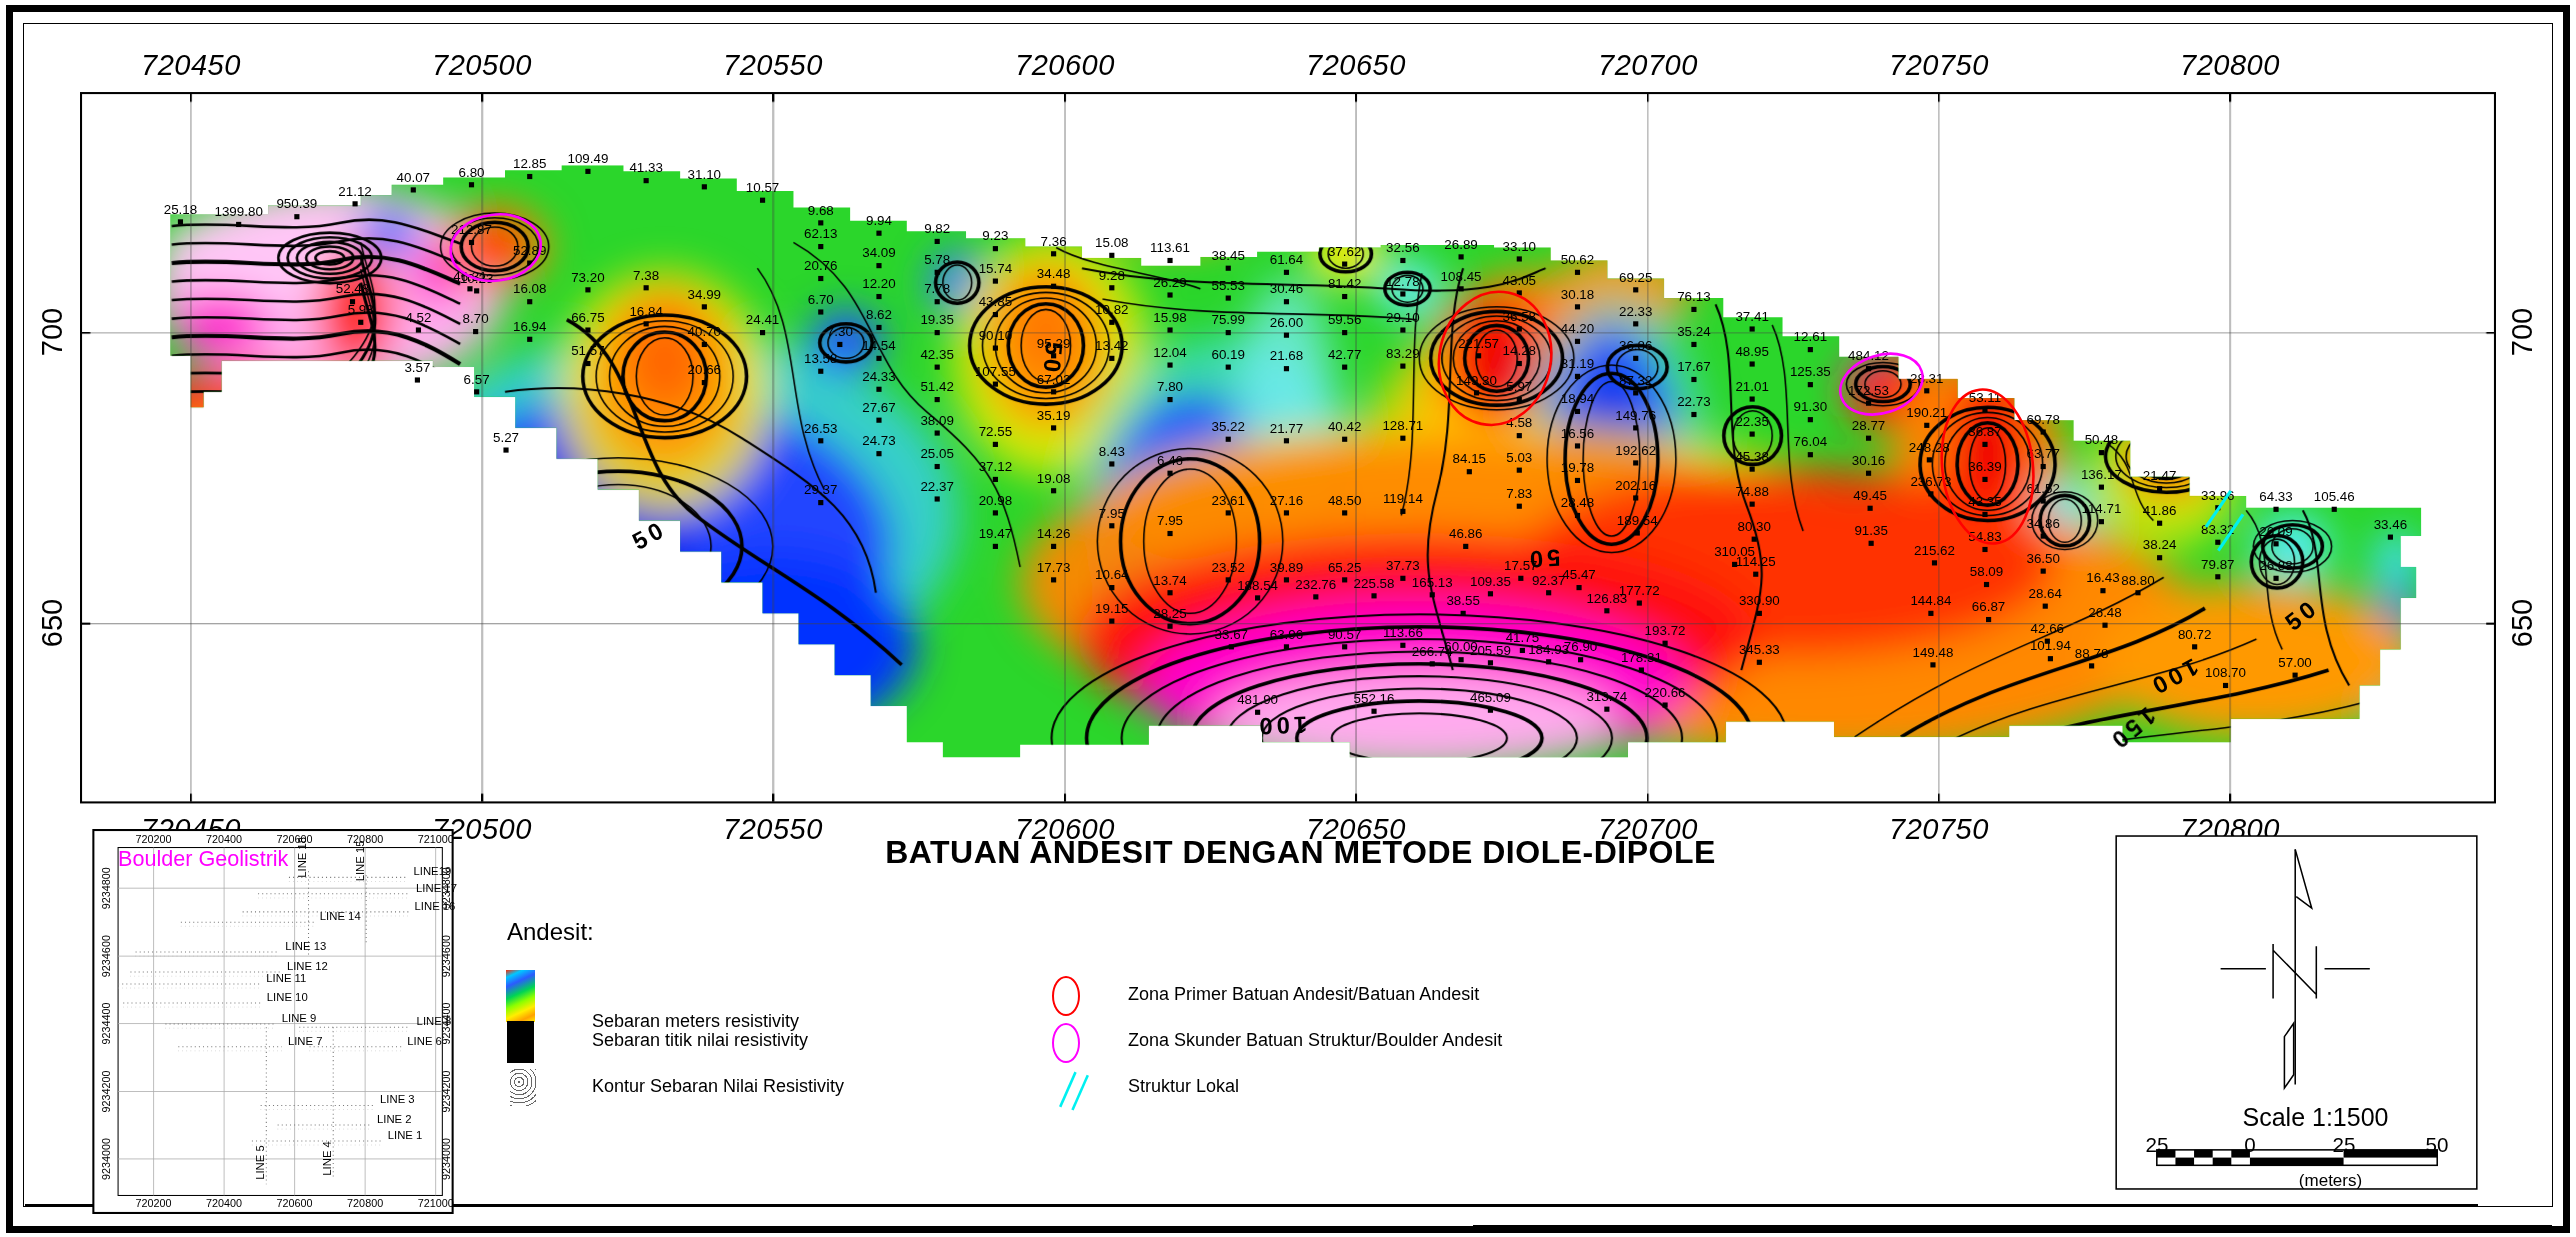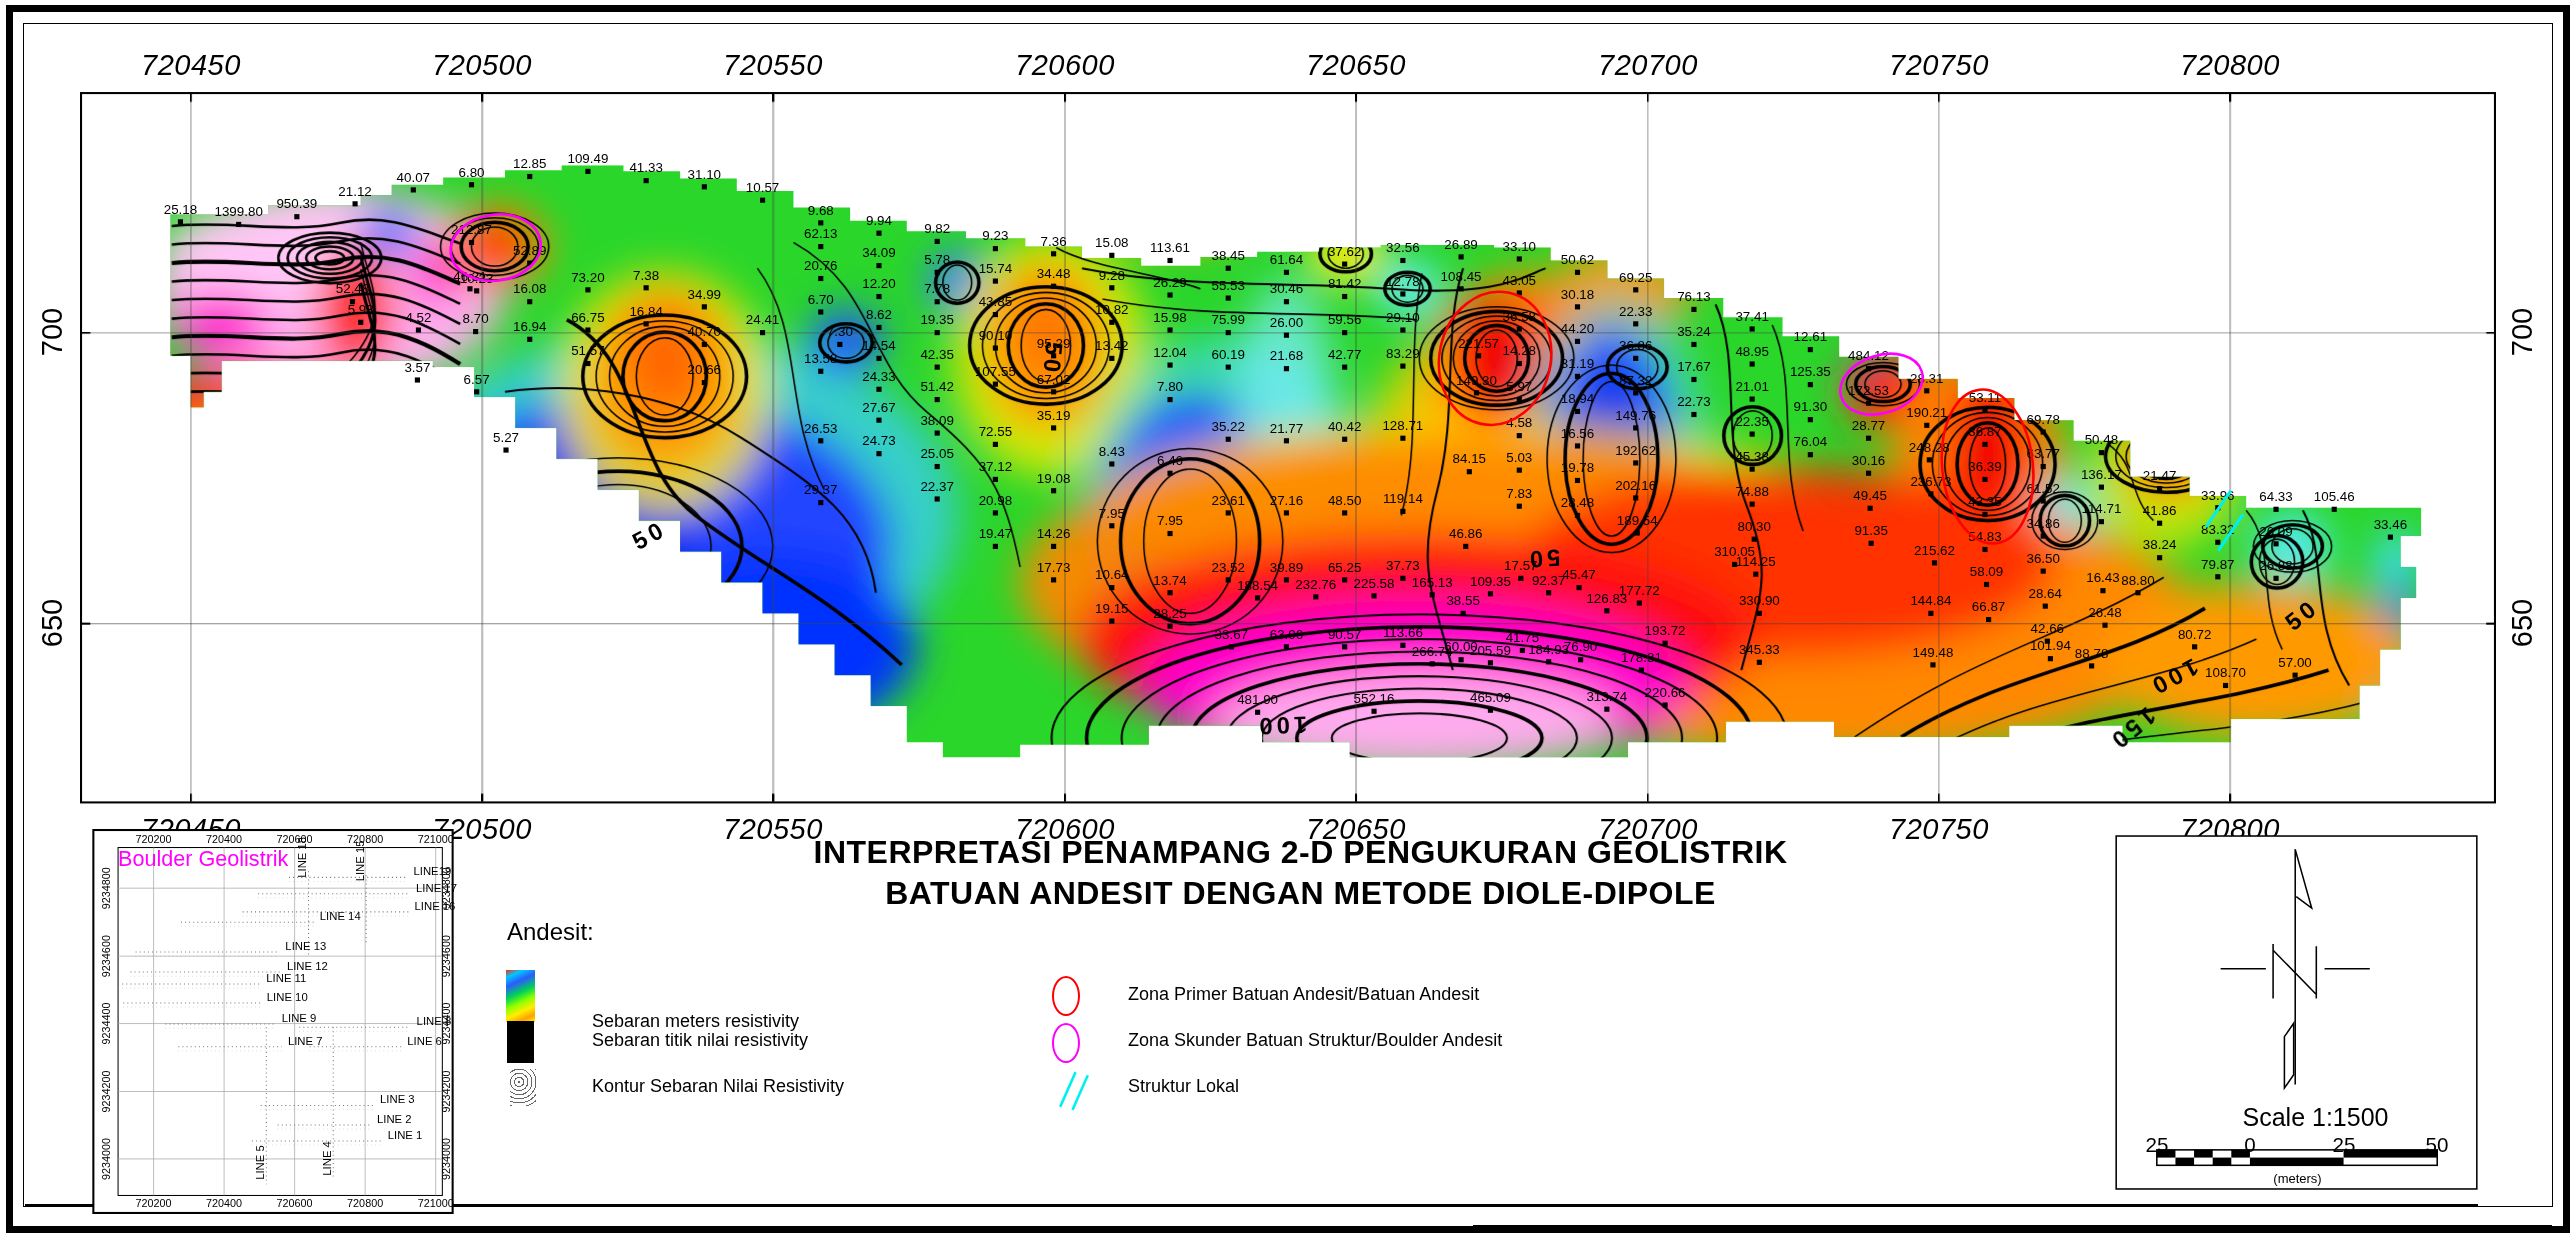--- a/index.html
+++ b/index.html
@@ -19,21 +19,21 @@
   .leg-sym{position:absolute;}
   .sw-rainbow{width:29px;height:52px;background:linear-gradient(155deg,#ff2a00 0%,#00c8ff 12%,#2b5bff 26%,#00d455 45%,#8cff00 60%,#ffee00 75%,#ffa200 88%,#ffee00 100%);}
   .sw-black{width:27px;height:42px;background:#000;}
   .sw-contour{width:26px;height:37px;background:
      repeating-radial-gradient(circle at 35% 35%,#666 0 1px,#fdfdfd 1px 4.1px);}
   .ellipse{border-radius:50%;background:transparent;}
   .el-red{width:24px;height:36px;border:2.1px solid #ff0000;}
   .el-mag{width:24px;height:36px;border:2.1px solid #ff00ff;}
   #lintasan-title{position:absolute;left:118px;top:846px;font-size:21.6px;color:#ff00ff;}
   #scale-title{position:absolute;left:2117px;top:1103px;width:397px;text-align:center;font-size:25px;}
-  #meters-label{position:absolute;left:2117px;top:1171px;width:361px;text-align:center;font-size:13px;}
+  #meters-label{position:absolute;left:2117px;top:1171px;width:361px;text-align:center;font-size:17px;padding-left:33px;}
   .sb-num{position:absolute;transform:translateX(-50%);font-size:20.6px;top:1133px;}
 </style>
 </head>
 <body>
 
 <div id="sheet">
   <div class="oframe"></div>
   <div class="iframe"></div>
   <div class="bandline"></div>
   <div class="fatline"></div>
@@ -812,21 +812,20 @@
       <div class="tick-x" style="left:2230px;top:813px">720800</div>
     </div>
   <div id="yticks">
       <div class="tick-y" style="left:52px;top:332px">700</div>
       <div class="tick-y" style="left:2522px;top:332px">700</div>
       <div class="tick-y" style="left:52px;top:623px">650</div>
       <div class="tick-y" style="left:2522px;top:623px">650</div>
     </div>
 
   <div id="title-block">
-    <div class="title-line">INTERPRETASI PENAMPANG 2-D PENGUKURAN GEOLISTRIK</div>
     <div class="title-line">BATUAN ANDESIT DENGAN METODE DIOLE-DIPOLE</div>
   </div>
 
   <div id="legend-label">Andesit:</div>
 
   <div class="leg-sym sw-rainbow" style="left:506px;top:970px"></div>
   <div class="leg-item" style="left:592px;top:1011px">Sebaran meters resistivity</div>
 
   <div class="leg-sym sw-black" style="left:507px;top:1021px"></div>
   <div class="leg-item" style="left:592px;top:1030px">Sebaran titik nilai resistivity</div>

